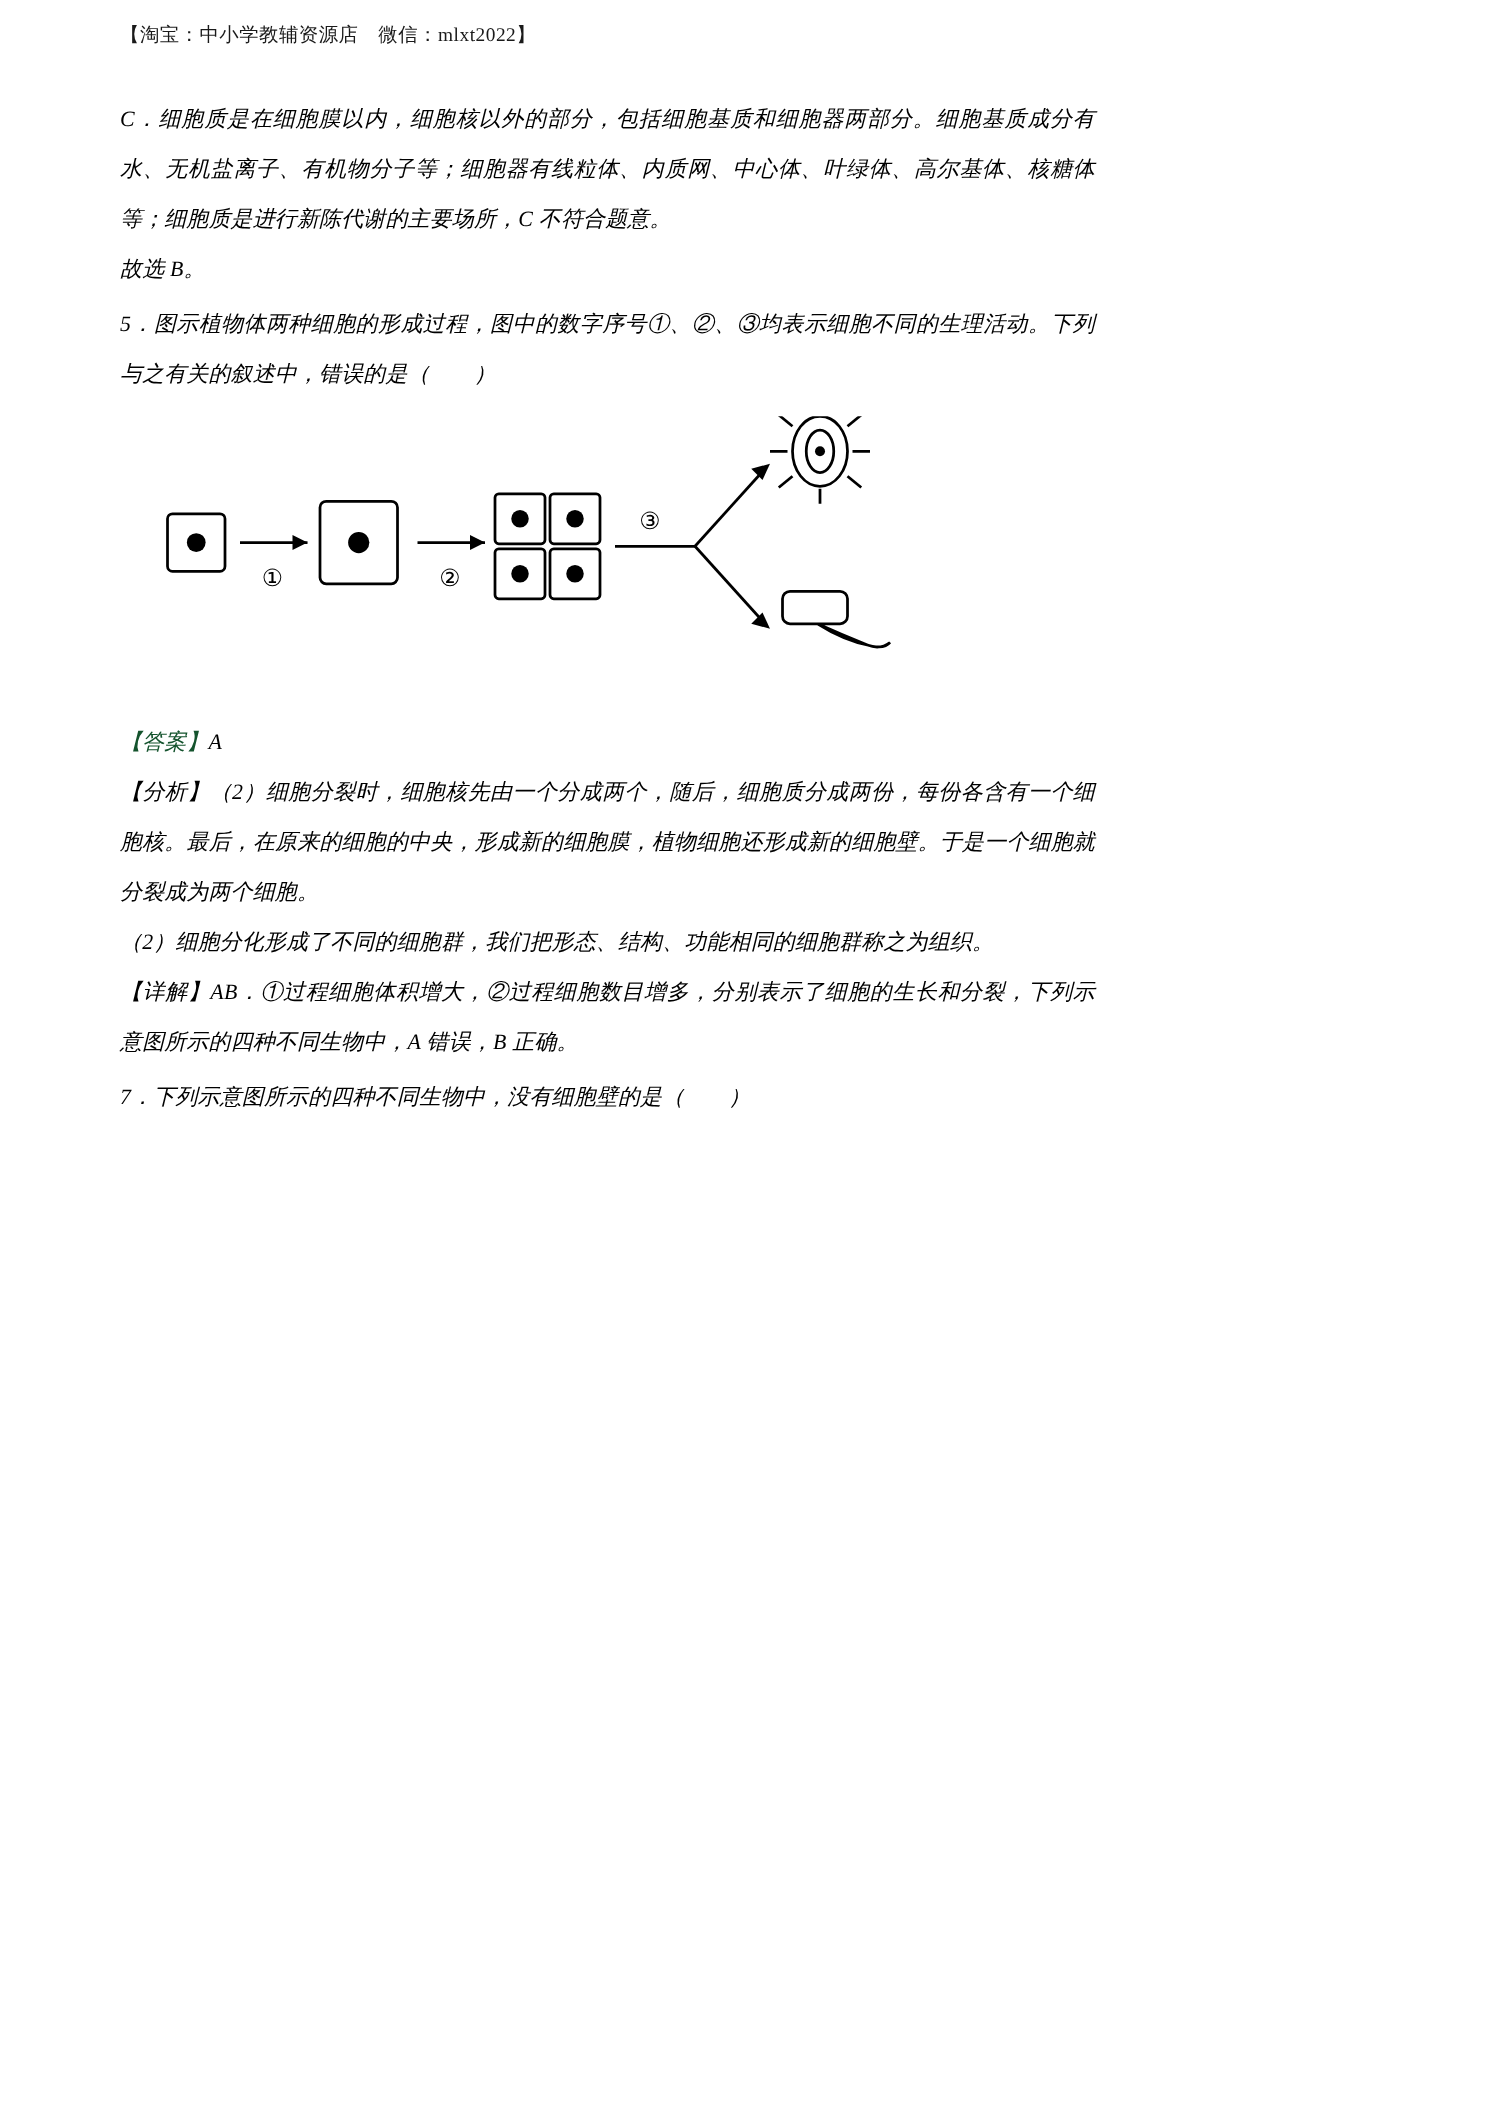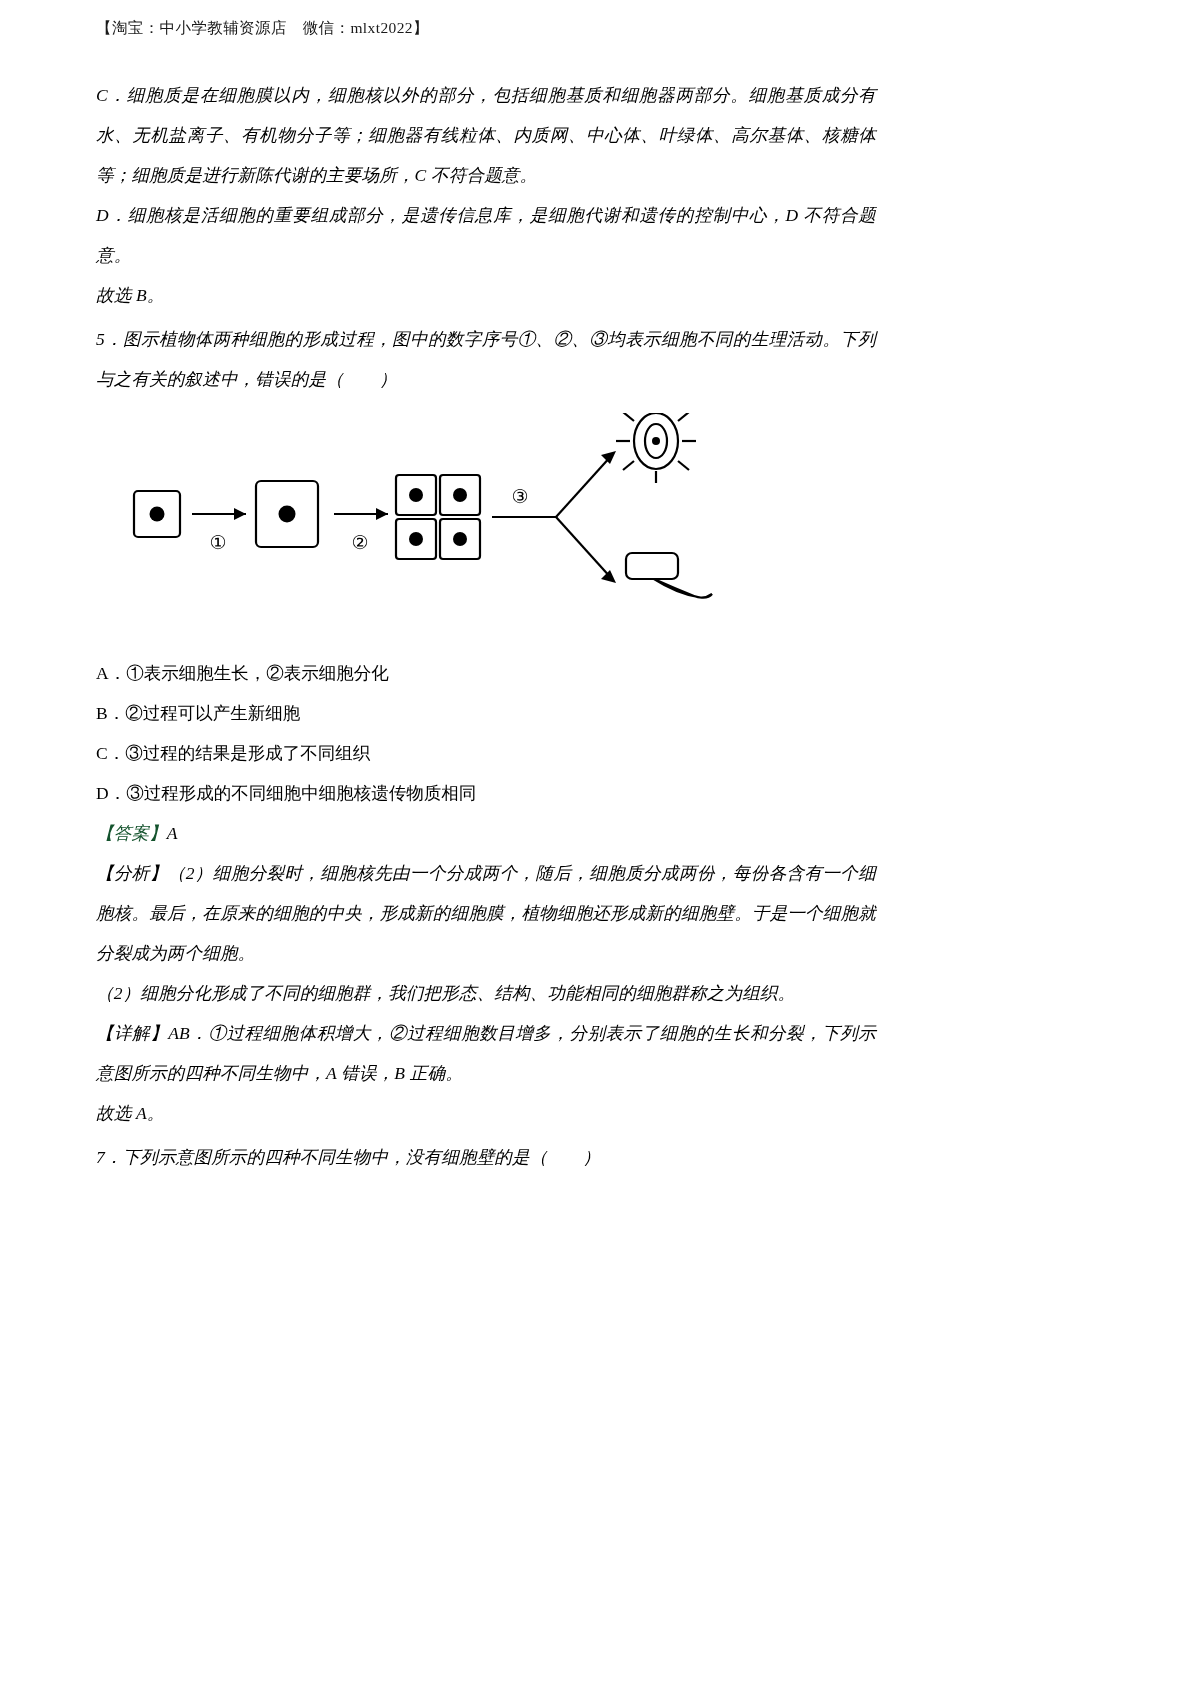--- a/index.html
+++ b/index.html
@@ -66,21 +66,20 @@
 </head>
 <body>
 
 <div class="page">
 
   <div class="header">【淘宝：中小学教辅资源店　微信：mlxt2022】</div>
 
   <div class="body-text">
 
     <p class="para">C．细胞质是在细胞膜以内，细胞核以外的部分，包括细胞基质和细胞器两部分。细胞基质成分有水、无机盐离子、有机物分子等；细胞器有线粒体、内质网、中心体、叶绿体、高尔基体、核糖体等；细胞质是进行新陈代谢的主要场所，C 不符合题意。</p>
-    <p class="para">D．细胞核是活细胞的重要组成部分，是遗传信息库，是细胞代谢和遗传的控制中心，D 不符合题意。</p>
     <p class="para">故选 B。</p>
 
     <div class="q-block">
       <p class="para">5．图示植物体两种细胞的形成过程，图中的数字序号①、②、③均表示细胞不同的生理活动。下列与之有关的叙述中，错误的是（　　）</p>
 
       <div class="figure-wrap">
         <svg width="1010" height="230" viewBox="0 0 1010 230">
           <g fill="none" stroke="#000" stroke-width="2.2">
 
             <rect x="38" y="78" width="46" height="46" rx="4" ry="4"></rect>
@@ -125,32 +124,25 @@
             <path d="M536 140 h40 a6 6 0 0 1 6 6 v14 a6 6 0 0 1 -6 6 h-18 q22 14 44 18 q10 2 14 -3 q-8 6 -18 2 q-20 -8 -40 -17 h-22 a6 6 0 0 1 -6 -6 v-14 a6 6 0 0 1 6 -6 z"></path>
           </g>
           <g font-family="Liberation Serif, serif" font-size="19" text-anchor="middle">
             <text x="122" y="136">①</text>
             <text x="264" y="136">②</text>
             <text x="424" y="90">③</text>
           </g>
         </svg>
       </div>
 
-      <div class="opts">
-        <p>A．①表示细胞生长，②表示细胞分化</p>
-        <p>B．②过程可以产生新细胞</p>
-        <p>C．③过程的结果是形成了不同组织</p>
-        <p>D．③过程形成的不同细胞中细胞核遗传物质相同</p>
-      </div>
 
       <p class="para ans-line"><span class="blue">【答案】</span><span>A</span></p>
       <p class="para">【分析】（2）细胞分裂时，细胞核先由一个分成两个，随后，细胞质分成两份，每份各含有一个细胞核。最后，在原来的细胞的中央，形成新的细胞膜，植物细胞还形成新的细胞壁。于是一个细胞就分裂成为两个细胞。</p>
       <p class="para">（2）细胞分化形成了不同的细胞群，我们把形态、结构、功能相同的细胞群称之为组织。</p>
       <p class="para">【详解】AB．①过程细胞体积增大，②过程细胞数目增多，分别表示了细胞的生长和分裂，下列示意图所示的四种不同生物中，A 错误，B 正确。</p>
-      <p class="para">故选 A。</p>
     </div>
 
     <div class="q-block">
       <p class="para">7．下列示意图所示的四种不同生物中，没有细胞壁的是（　　）</p>
     </div>
 
   </div>
 </div>
 
 </body></html>

